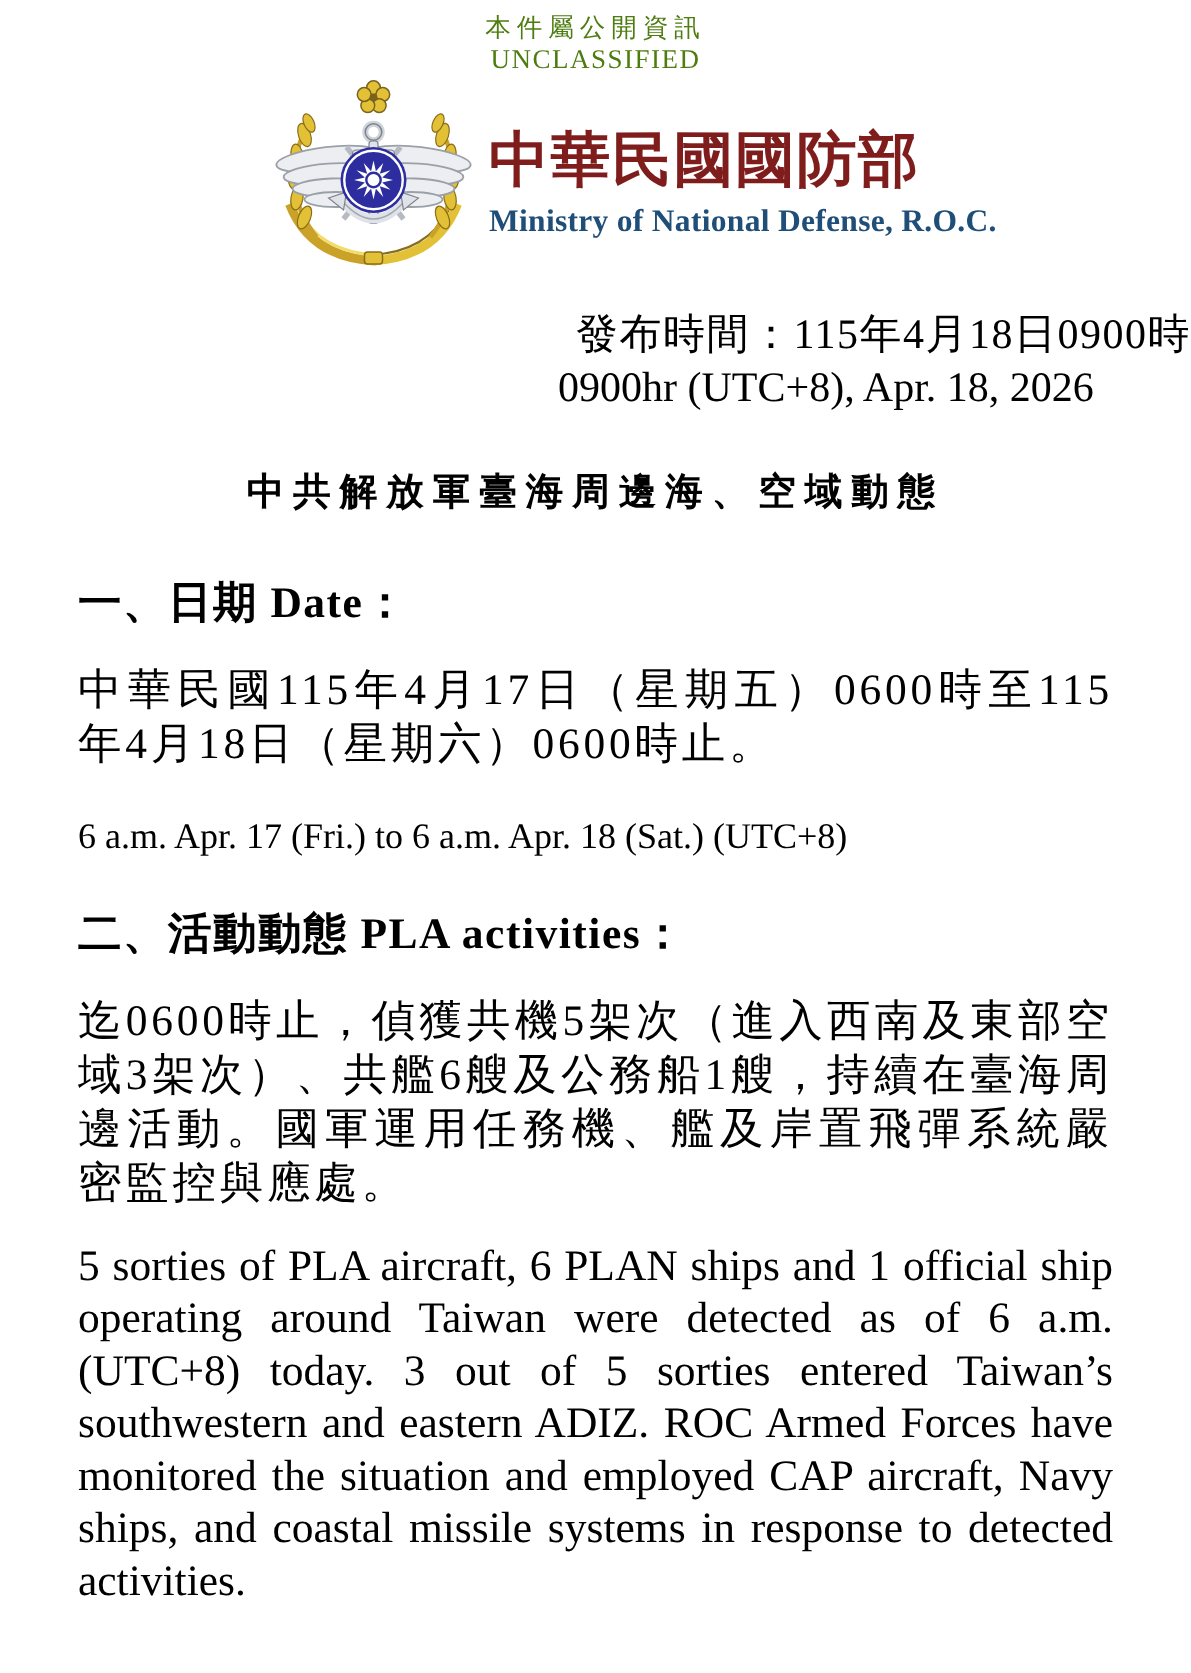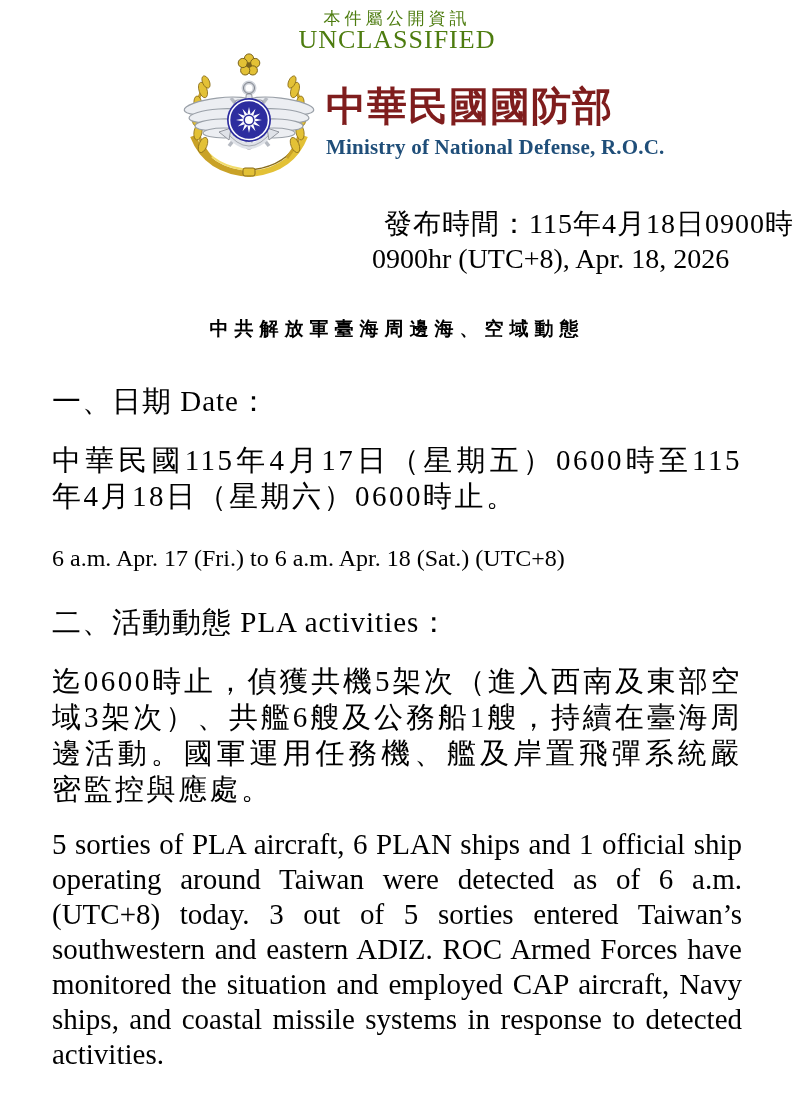--- a/index.html
+++ b/index.html
@@ -6,44 +6,44 @@
   html, body { background: #ffffff; }
   body {
     width: 794px; height: 1115px;
     font-family: "Liberation Serif", "DejaVu Serif", serif;
     color: #000000;
     overflow: hidden;
     position: relative;
   }
   .classification { text-align: center; padding-top: 8px; color: #4d7c0f; }
   .classification .zh { font-size: 17px; letter-spacing: 4px; line-height: 21px; }
-  .classification .en { font-size: 26px; letter-spacing: 1px; line-height: 21px; }
+  .classification .en { font-size: 18px; letter-spacing: 1px; line-height: 21px; }
 
   .header { display: flex; align-items: flex-start; margin: 2px 0 0 178px; }
   .emblem { width: 142px; height: 128px; flex: 0 0 auto; }
   .header-titles { margin-left: 6px; padding-top: 30px; }
   .org-zh {
     font-size: 40px; font-weight: bold; letter-spacing: 1px;
     line-height: 50px; color: #7f1d1d;
     font-family: "Liberation Serif", "DejaVu Serif", serif;
   }
   .org-en {
     font-size: 21px; font-weight: bold; color: #1F4E79;
     line-height: 26px; margin-top: 2px; letter-spacing: 0.2px;
   }
 
   .release { margin: 26px 0 0 372px; font-size: 28px; line-height: 35px; }
   .release .zh { letter-spacing: 1px; text-align: right; }
 
   .doc-title { text-align: center; margin-top: 36px; font-weight: bold; }
-  .doc-title .zh { font-size: 19px; letter-spacing: 6px; line-height: 34px; }
+  .doc-title .zh { font-size: 25px; letter-spacing: 6px; line-height: 34px; }
   .doc-title .en { font-size: 30px; letter-spacing: -0.5px; word-spacing: -3px; line-height: 34px; }
 
   .content { margin: 0 52px; }
-  .sec-heading { font-size: 29px; font-weight: normal; letter-spacing: 1px; }
+  .sec-heading { font-size: 29px; font-weight: bold; letter-spacing: 1px; }
   .heading-1 { margin-top: 36px; }
   .heading-2 { margin-top: 27px; }
   .para { font-size: 29px; line-height: 36px; text-align: justify; }
   .para.zh { letter-spacing: 2.5px; margin-top: 20px; }
   .para.en { line-height: 35px; margin-top: 20px; }
   .para.en-date { font-size: 24px; margin-top: 26px; text-align: left; }
 
   
 </style>
 </head>

